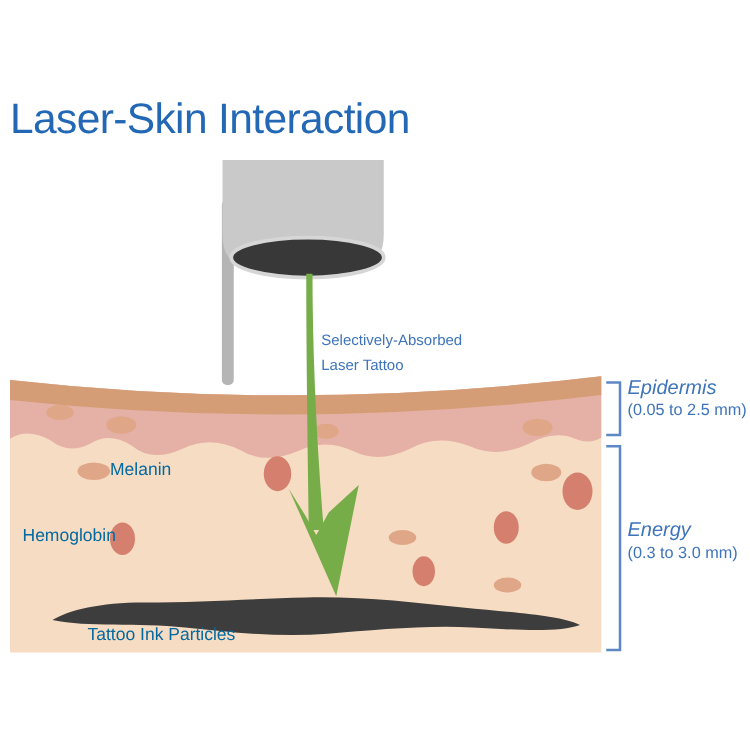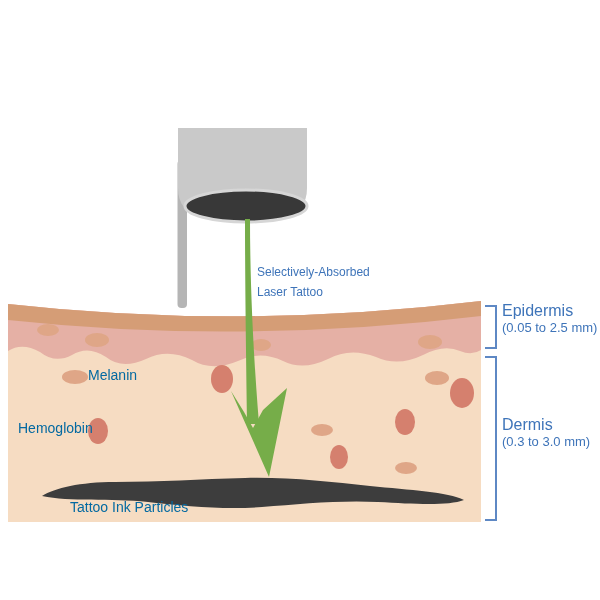--- a/index.html
+++ b/index.html
@@ -10,21 +10,21 @@
   .stage{position:absolute;left:0;top:0;width:600px;height:600px;}
   .page-title{
     position:absolute;left:8px;top:76px;font-size:34px;font-weight:400;
     letter-spacing:-0.5px;color:#2368b4;white-space:nowrap;
   }
   .beam-label{
     position:absolute;left:257px;top:262px;font-size:12px;line-height:20px;
     color:#3e74b9;white-space:nowrap;
   }
   .layer-label{position:absolute;color:#3e74b9;white-space:nowrap;}
-  .layer-label .layer-name{font-size:16px;line-height:18px;}
+  .layer-label .layer-name{font-size:16px;line-height:18px;font-style:italic;}
   .layer-label .layer-range{font-size:13px;line-height:16px;}
   .epidermis-label{left:502px;top:302px;}
   .dermis-label{left:502px;top:416px;}
   .structure-label{
     position:absolute;font-size:14px;color:#0369a1;white-space:nowrap;
   }
   .melanin-label{left:88px;top:367px;}
   .hemoglobin-label{left:18px;top:420px;}
   .tattoo-label{left:46px;top:499px;margin-left:24px;}
   svg{position:absolute;left:0;top:0;}
@@ -79,33 +79,34 @@
       <path d="M245,219 C245,280 246,350 247,424 L259,424 C253,350 250,280 250,219 Z" fill="#76ad49"></path>
       <path d="M231,391 L269,477 L287,388 L263,410 L253,428 L244,412 Z" fill="#76ad49"></path>
     </g>
 
     <g fill="none" stroke="#5e88c4" stroke-width="2">
       <path d="M485,306 L496,306 L496,348 L485,348" stroke="#5e88c4"></path>
       <path d="M485,357 L496,357 L496,520 L485,520" stroke="#5e88c4"></path>
     </g>
   </svg>
 
+  <div class="page-title">Laser-Skin Interaction</div>
 
   <div class="beam-label">
     <div>Selectively-Absorbed</div>
     <div>Laser Tattoo</div>
   </div>
 
   <div class="layer-label epidermis-label">
     <div class="layer-name">Epidermis</div>
     <div class="layer-range">(0.05 to 2.5 mm)</div>
   </div>
 
   <div class="layer-label dermis-label">
-    <div class="layer-name">Dermis</div>
+    <div class="layer-name">Energy</div>
     <div class="layer-range">(0.3 to 3.0 mm)</div>
   </div>
 
   <div class="structure-label melanin-label">Melanin</div>
   <div class="structure-label hemoglobin-label">Hemoglobin</div>
   <div class="structure-label tattoo-label">Tattoo Ink Particles</div>
 
 </div>
 
 </body></html>

